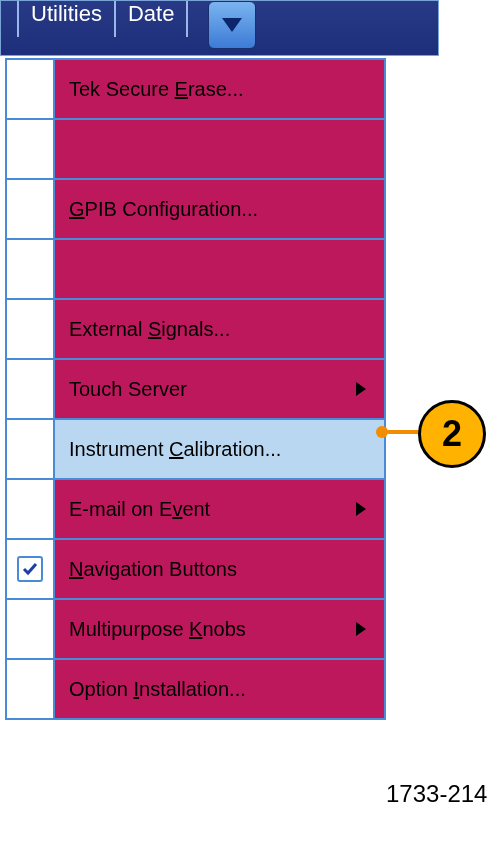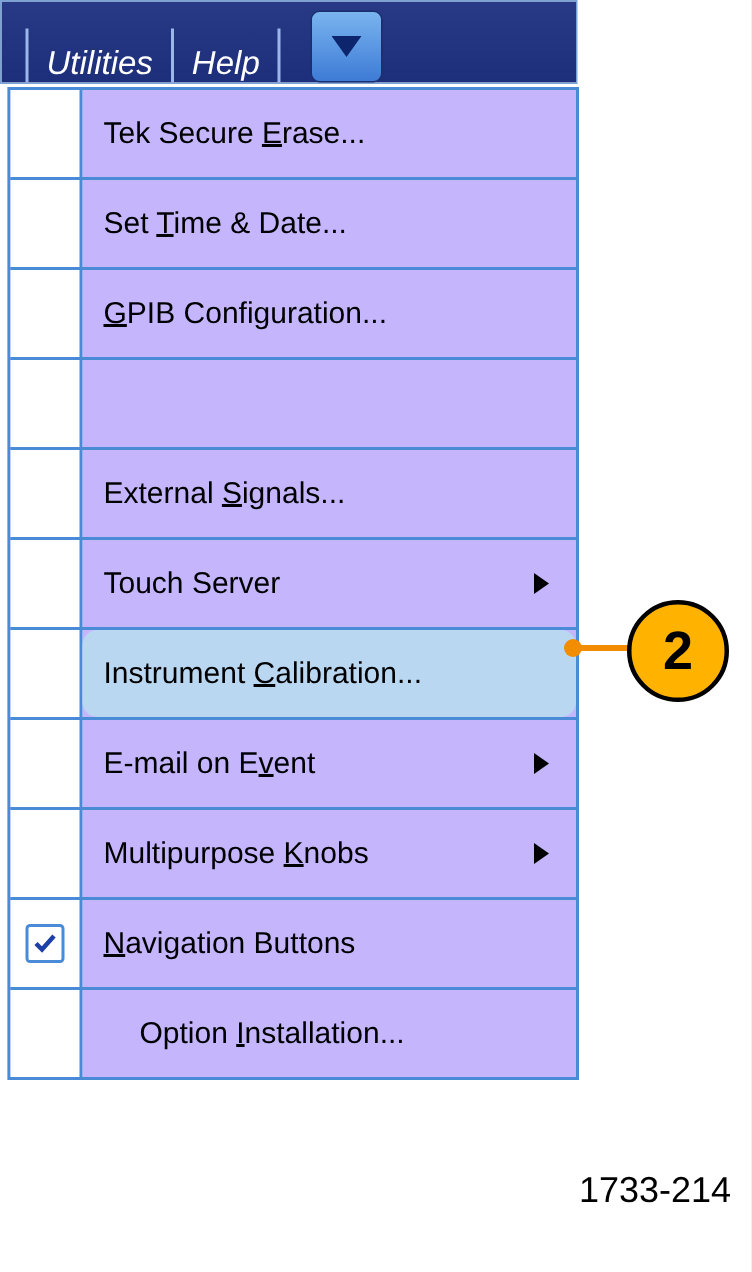--- a/index.html
+++ b/index.html
@@ -11,30 +11,29 @@
     color: #000;
   }
   .stage {
     position: relative;
     width: 501px;
     height: 848px;
   }
   .menubar {
     position: absolute;
     left: 0; top: 0;
-    width: 385px;
+    width: 439px;
     height: 56px;
     background: linear-gradient(#283a86, #1d2f7a);
     color: #fff;
     display: flex;
-    align-items: flex-end;
+    align-items: flex-start;
     padding-left: 8px;
     box-sizing: border-box;
     border: 1px solid #7aa3d8;
-    font-style: italic;
   }
   .menubar .sep {
     width: 2px;
     height: 36px;
     background: #9bb6e8;
     margin: 0 8px;
   }
   .menubar .mlabel {
     font-size: 22px;
     padding: 0 4px;
@@ -51,49 +50,48 @@
     justify-content: center;
   }
   .menubar .arrowbtn svg { display: block; }
 
   .menu {
     position: absolute;
     left: 5px;
     top: 58px;
     width: 377px;
     border: 2px solid #4a8bd8;
-    background: #c4b5fd;
+    background: #be185d;
   }
   .row {
     display: flex;
     align-items: stretch;
     border-bottom: 2px solid #4a8bd8;
     min-height: 58px;
   }
-  .row:last-child { border-bottom: none; gap: 24px; }
+  .row:last-child { border-bottom: none; }
   .gutter {
     width: 46px;
     display: flex;
     align-items: center;
     justify-content: center;
     border-right: 2px solid #4a8bd8;
     background: #fff;
   }
   .label {
     flex: 1;
     display: flex;
     align-items: center;
     padding-left: 14px;
     font-size: 20px;
     white-space: nowrap;
     position: relative;
   }
   .label.highlight {
     background: #bad7f2;
-    border-radius: 10px;
   }
   .sub-arrow {
     position: absolute;
     right: 18px;
   }
   .sub-arrow svg { display: block; }
   .checkbox {
     width: 22px; height: 22px;
     border: 2px solid #4a8bd8;
     border-radius: 3px;
@@ -149,41 +147,38 @@
 </style>
 </head>
 <body>
 
 <div class="stage">
 
   <div class="menubar">
     <span class="sep"></span>
     <span class="mlabel">Utilities</span>
     <span class="sep"></span>
-    <span class="mlabel">Help</span>
+    <span class="mlabel">Date</span>
     <span class="sep"></span>
     <span class="arrowbtn">
       <svg width="20" height="14" viewBox="0 0 20 14">
         <polygon points="0,0 20,0 10,14" fill="#0d256c"></polygon>
       </svg>
     </span>
   </div>
 
   <div class="menu" id="menu">
       <div class="row">
         <div class="gutter"></div>
         <div class="label">
           <span>Tek Secure <span class="ul-letter">E</span>rase...</span>
         </div>
       </div>
       <div class="row">
         <div class="gutter"></div>
-        <div class="label">
-          <span>Set <span class="ul-letter">T</span>ime &amp; Date...</span>
-        </div>
       </div>
       <div class="row">
         <div class="gutter"></div>
         <div class="label">
           <span><span class="ul-letter">G</span>PIB Configuration...</span>
         </div>
       </div>
       <div class="row">
         <div class="gutter"></div>
       </div>
@@ -215,40 +210,40 @@
         <div class="label">
           <span>E-mail on E<span class="ul-letter">v</span>ent</span>
           <span class="sub-arrow">
             <svg width="10" height="14" viewBox="0 0 10 14">
               <polygon points="0,0 10,7 0,14" fill="#000"></polygon>
             </svg>
           </span>
         </div>
       </div>
       <div class="row">
+        <div class="gutter">
+          <div class="checkbox">
+            <svg width="16" height="16" viewBox="0 0 16 16">
+              <polyline points="2,8 6,12 14,3" fill="none" stroke="#1d3fa8" stroke-width="3"></polyline>
+            </svg>
+          </div>
+        </div>
+        <div class="label">
+          <span><span class="ul-letter">N</span>avigation Buttons</span>
+        </div>
+      </div>
+      <div class="row">
         <div class="gutter"></div>
         <div class="label">
           <span>Multipurpose <span class="ul-letter">K</span>nobs</span>
           <span class="sub-arrow">
             <svg width="10" height="14" viewBox="0 0 10 14">
               <polygon points="0,0 10,7 0,14" fill="#000"></polygon>
             </svg>
           </span>
-        </div>
-      </div>
-      <div class="row">
-        <div class="gutter">
-          <div class="checkbox">
-            <svg width="16" height="16" viewBox="0 0 16 16">
-              <polyline points="2,8 6,12 14,3" fill="none" stroke="#1d3fa8" stroke-width="3"></polyline>
-            </svg>
-          </div>
-        </div>
-        <div class="label">
-          <span><span class="ul-letter">N</span>avigation Buttons</span>
         </div>
       </div>
       <div class="row">
         <div class="gutter"></div>
         <div class="label">
           <span>Option <span class="ul-letter">I</span>nstallation...</span>
         </div>
       </div>
     </div>
 

